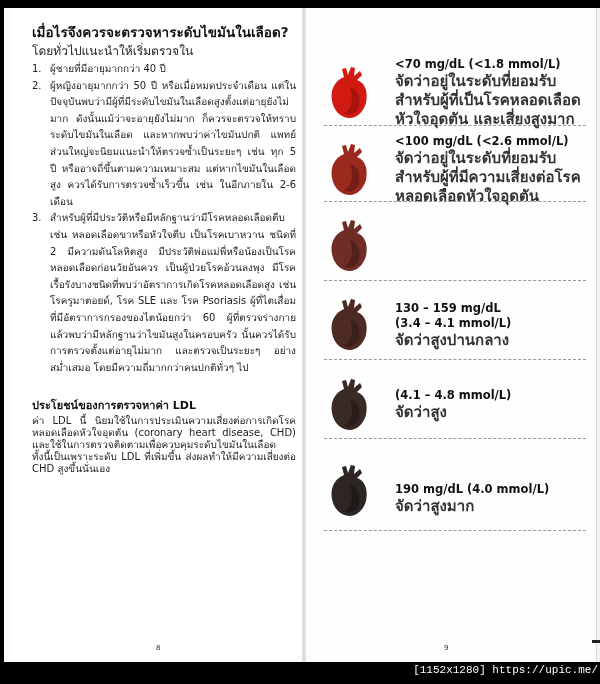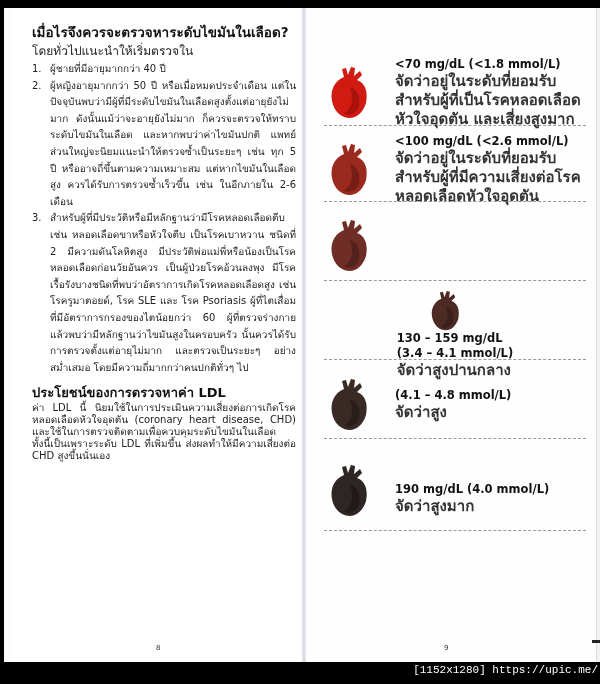--- a/index.html
+++ b/index.html
@@ -12,21 +12,21 @@
   .gutter { position: absolute; left: 298px; top: 0; width: 4px; height: 654px; background: linear-gradient(90deg,#e6e4ec,#d8d6e2,#eceaf0); }
   .right-edge { position: absolute; right: 0; top: 0; width: 4px; height: 654px; background: #f3f3f3; border-left: 1px solid #ddd; }
   .bottom-mark { position: absolute; right: 0; top: 632px; width: 8px; height: 3px; background: #222; }
 
   .left-content { position: absolute; left: 20px; top: 15px; width: 264px; }
   h1.title { font-size: 13.5px; font-weight: bold; line-height: 18px; color: #111; margin-bottom: 2px; white-space: nowrap; }
   p.intro { font-size: 12px; line-height: 17px; color: #222; }
   ol.list { list-style: none; margin-top: 1px; }
   ol.list li { position: relative; padding-left: 18px; font-size: 10px; line-height: 16.6px; color: #222; text-align: justify; }
   ol.list li .num { position: absolute; left: 0; top: 0; }
-  h2.subtitle { font-size: 13px; font-weight: bold; line-height: 18px; color: #111; margin-top: 8px; }
+  h2.subtitle { font-size: 11px; font-weight: bold; line-height: 18px; color: #111; margin-top: 21px; }
   p.ldl-body { font-size: 10px; line-height: 12px; color: #222; text-align: justify; }
 
   .page-num { position: absolute; top: 636px; font-size: 7px; color: #333; }
   .page-num.left { left: 144px; }
   .page-num.right { left: 440px; }
 
   .levels { position: absolute; left: 320px; top: 40px; width: 262px; }
   .level { position: relative; display: flex; align-items: center; border-bottom: 1px dashed #999; }
   .level .heart { width: 40px; flex: 0 0 40px; margin-left: 6px; margin-right: 25px; }
   .level .info { flex: 1; }
@@ -86,21 +86,21 @@
       </div>
     </div>
     <div class="level" style="height:79px;padding-top:10px;">
       <svg class="heart" viewBox="0 0 40 52" width="40" height="52">
           <g class="heart-g">
             <path d="M14 10 L12 2 L16 1 L18 8 L21 0 L25 1 L24 9 L30 4 L32 8 L27 13 C36 16 38 26 36 36 C33 46 26 51 20 51 C12 51 4 45 2 34 C0 24 4 14 14 10 Z" fill="#6e2e26"></path>
             <path class="shade" d="M20 20 C28 22 32 32 28 42 C24 48 18 49 14 46 C22 42 24 32 20 20 Z" fill="#3e1812" opacity="0.55"></path>
           </g>
         </svg>
     </div>
-    <div class="level" style="height:79px;padding-top:10px;flex-direction:column;">
+    <div class="level" style="height:79px;padding-top:10px;">
       <svg class="heart" viewBox="0 0 40 52" width="40" height="52">
           <g class="heart-g">
             <path d="M14 10 L12 2 L16 1 L18 8 L21 0 L25 1 L24 9 L30 4 L32 8 L27 13 C36 16 38 26 36 36 C33 46 26 51 20 51 C12 51 4 45 2 34 C0 24 4 14 14 10 Z" fill="#4e2a24"></path>
             <path class="shade" d="M20 20 C28 22 32 32 28 42 C24 48 18 49 14 46 C22 42 24 32 20 20 Z" fill="#2a1612" opacity="0.55"></path>
           </g>
         </svg>
       <div class="info">
         <div class="val">130 – 159 mg/dL</div>
         <div class="val">(3.4 – 4.1 mmol/L)</div>
         <div class="desc">จัดว่าสูงปานกลาง</div>

